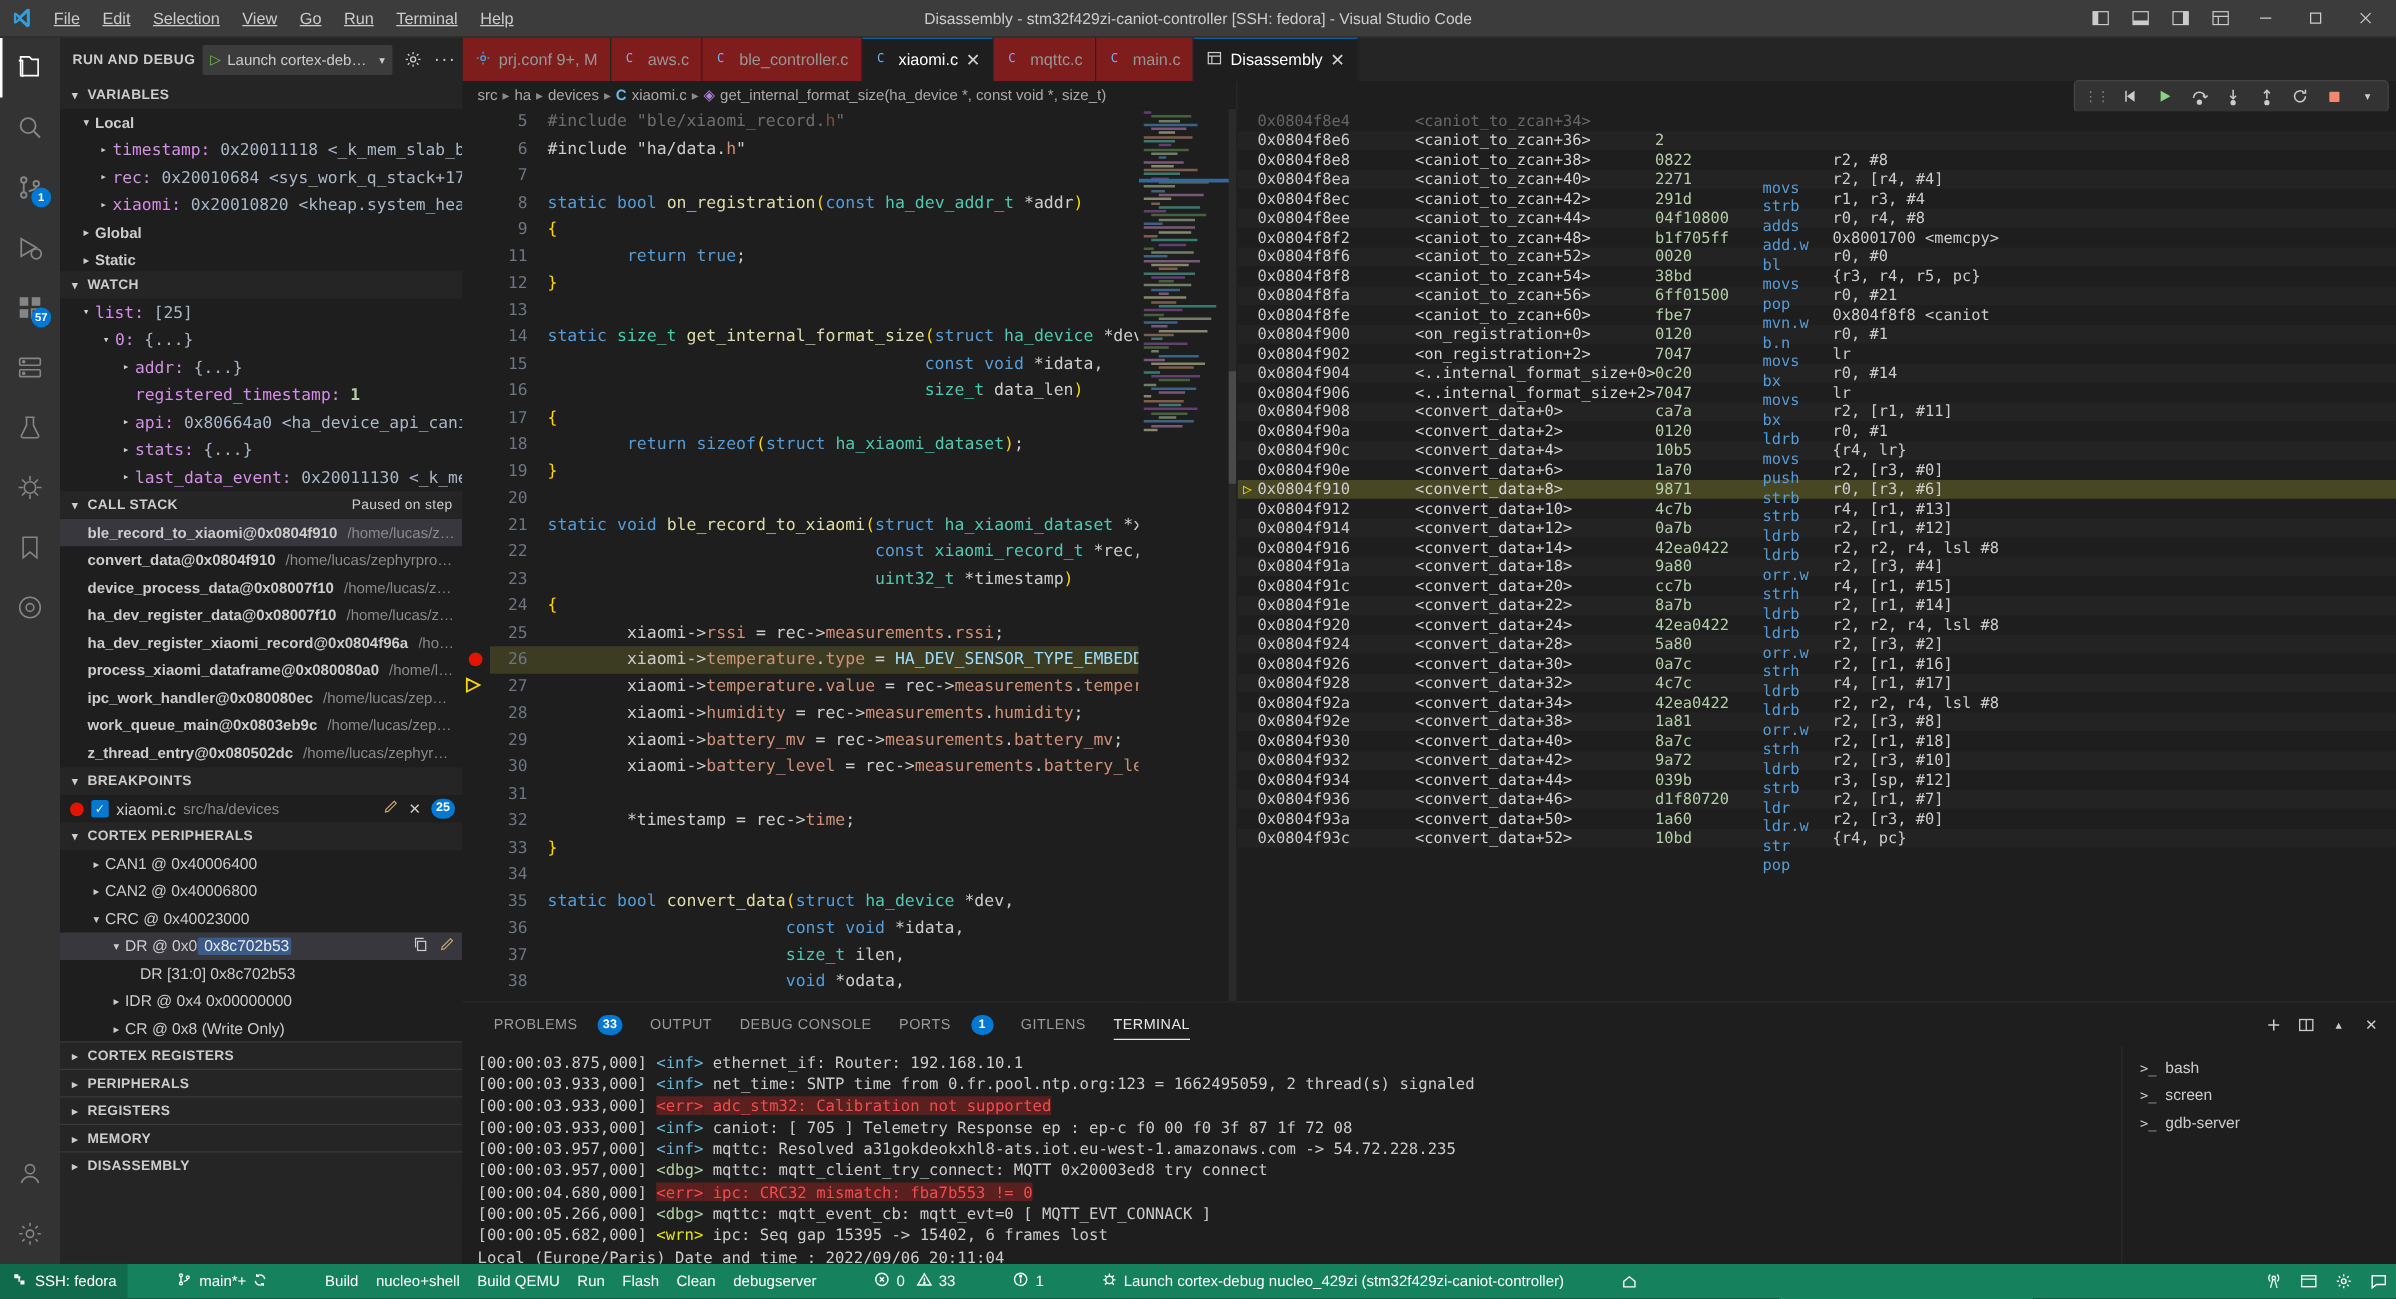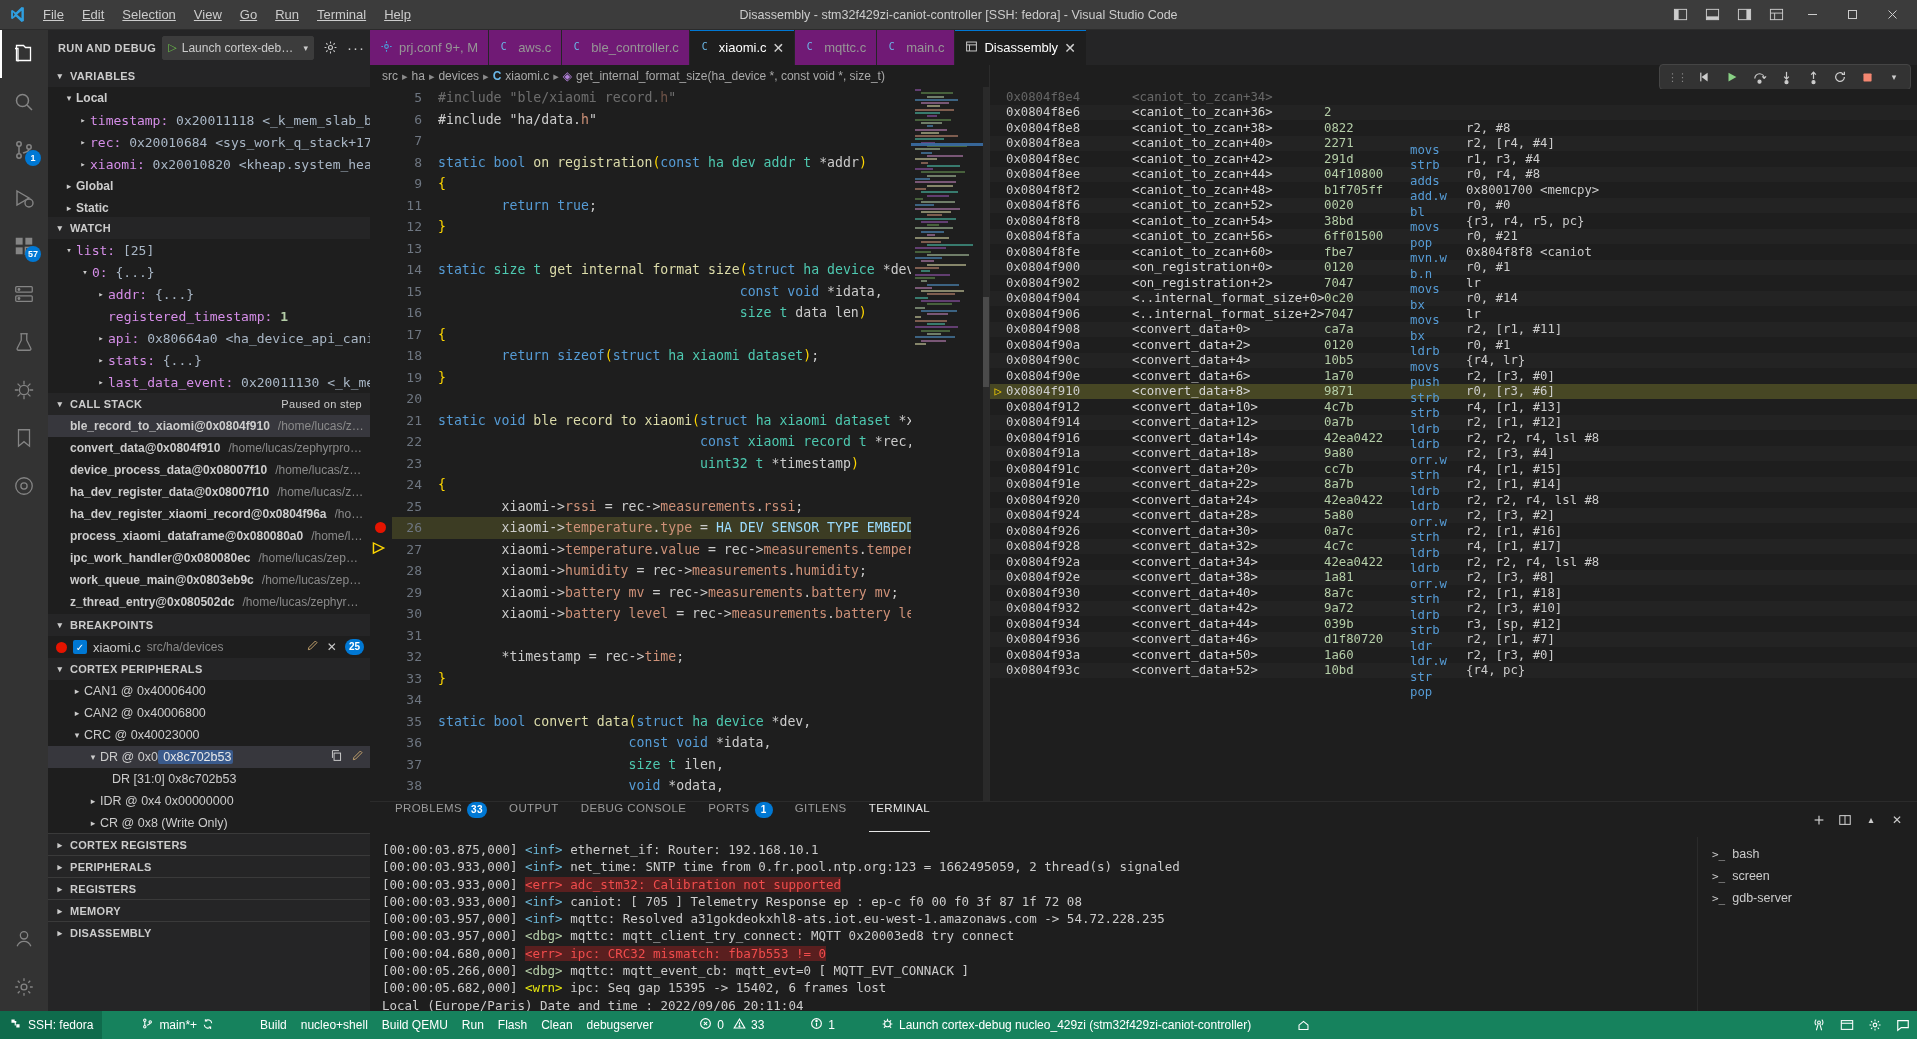--- a/index.html
+++ b/index.html
@@ -102,21 +102,21 @@
 
   .periph-row { height: 22px; display:flex; align-items:center; font-size:12.5px; color:#cccccc; white-space:nowrap;}
   .periph-row.selected{background:#37373d;}
   .hl-val { background: #3a5a8c; color:#e8e8e8; padding: 0 2px; border-radius:2px; }
 
   
   #editor-area { flex: 1; display: flex; flex-direction: column; min-width: 0; background:#1e1e1e;}
   #tabbar { height: 35px; background: #252526; display: flex; align-items: stretch; flex-shrink: 0; overflow:hidden;}
   .tab {
     display: flex; align-items: center; gap: 6px; padding: 0 10px; font-size: 13px;
-    background: #701a75; color: #969696; border-right: 1px solid #252526; white-space: nowrap;
+    background: #7f1d1d; color: #969696; border-right: 1px solid #252526; white-space: nowrap;
     max-width: 210px; position: relative;
   }
   .tab.active { background: #1e1e1e; color: #ffffff; }
   .tab.active::before { content:''; position:absolute; top:0;left:0;right:0;height:1px;background:#0078d4;}
   .tab .x { font-size: 14px; opacity: .8; }
   .tab-ico { font-size: 13px; }
 
   #editor-split { flex: 1; display: flex; min-height: 0; }
   .editor-pane { display: flex; flex-direction: column; min-width: 0; }
   #pane-left { width: 620px; flex-shrink: 0; border-right: 1px solid #2b2b2b;}
@@ -169,21 +169,21 @@
   .d-mark { width: 16px; text-align:center; color:#ffd700; font-size:12px; flex-shrink:0;}
   .d-addr { width: 126px; color: #cccccc; flex-shrink:0;}
   .d-sym  { width: 192px; color: #d4d4d4; flex-shrink:0;}
   .d-byte { width: 86px; color: #b5cea8; flex-shrink:0;}
   .d-op   { width: 56px; color: #569cd6; flex-shrink:0;margin-top:44px;}
   .d-args { color: #cccccc; }
 
   
   #panel { height: 210px; background: #1e1e1e; border-top: 1px solid #2b2b2b; display:flex; flex-direction:column; flex-shrink:0;}
   #panel-tabs { height: 35px; display:flex; align-items:center; padding-left: 14px; gap: 0px; flex-shrink:0;}
-  .ptab { display:flex; align-items:flex-start; gap:5px; padding: 0 11px; height:35px; font-size:11.5px; letter-spacing:.4px; color:#9b9b9b; position:relative;}
+  .ptab { display:flex; align-items:center; gap:16px; padding: 0 11px; height:35px; font-size:11.5px; letter-spacing:.4px; color:#9b9b9b; position:relative;}
   .ptab.active { color:#e7e7e7; }
   .ptab.active::after{content:'';position:absolute;left:11px;right:11px;bottom:5px;height:1px;background:#e7e7e7;}
   #panel-actions { margin-left:auto; display:flex;align-items:center;gap:2px;padding-right:8px;}
   #panel-body { flex:1; display:flex; min-height:0;}
   #term-out { flex:1; padding: 4px 0 0 12px; overflow:hidden; font-family:"DejaVu Sans Mono", monospace; font-size:12.5px; line-height:17.3px; color:#cccccc; white-space:pre;}
   .tl-time{color:#cccccc;}
   .tl-inf{color:#6bb6d6;}
   .tl-err{color:#f14c4c;}
   .tl-wrn{color:#e5e510;}
   .tl-dbg{color:#b5cea8;}

